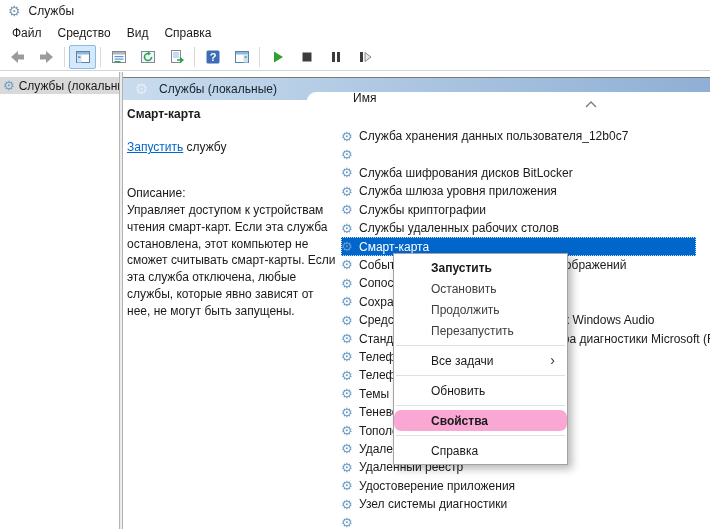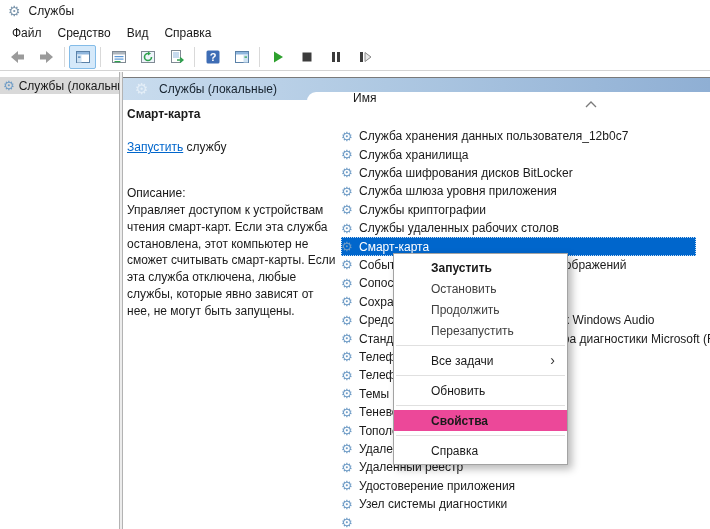--- a/index.html
+++ b/index.html
@@ -44,21 +44,21 @@
   #service-rows{position:absolute;left:218px;top:49px;width:369px;height:403px;overflow:hidden;}
   .svc-row{position:absolute;left:0;height:18.4px;width:369px;display:flex;align-items:center;white-space:nowrap;}
   .svc-row .gear{width:15px;font-size:13px;color:#6f9cc6;line-height:1;margin-right:3px;flex:0 0 auto;}
   .svc-row.selected{background:#0066cc;width:355px;outline:1px dotted #c3ddf5;outline-offset:-1px;overflow:hidden;}
   .svc-row.selected .svc-label{color:#fff;}
   
   #context-menu{position:absolute;left:393px;top:253px;width:175px;background:#fff;border:1px solid #a3a3a3;box-shadow:4px 4px 8px rgba(0,0,0,.28);padding:3px 0;box-sizing:border-box;z-index:10;}
   .cm-item{height:21px;display:flex;align-items:center;padding-left:37px;position:relative;}
   .cm-item.disabled{color:#404040;}
   .cm-item.bold{font-weight:bold;}
-  .cm-item.hl{background:#ec4899;}
+  .cm-item.hl{background:#f9a8d4;border-radius:7px;}
   .cm-arrow{position:absolute;right:12px;top:2px;font-size:14px;color:#333;}
   .cm-sep{height:1px;background:#e0e0e0;margin:4px 2px;}
 </style>
 </head>
 <body>
 
 <div id="screen">
 
   <div id="titlebar">
     <span class="app-gear">⚙</span>
@@ -182,21 +182,20 @@
     <svg id="sort-chevron" width="12" height="7" viewBox="0 0 12 7">
         <polyline points="1,6 6,1 11,6" fill="none" stroke="#7a7a7a" stroke-width="1.3"></polyline>
       </svg>
     <div id="service-rows">
         <div class="svc-row" style="top: 0px;">
           <span class="gear">⚙</span>
           <span class="svc-label">Служба хранения данных пользователя_12b0c7</span>
         </div>
         <div class="svc-row" style="top: 18.4px;">
           <span class="gear">⚙</span>
-          <span class="svc-label">Служба хранилища</span>
         </div>
         <div class="svc-row" style="top: 36.8px;">
           <span class="gear">⚙</span>
           <span class="svc-label">Служба шифрования дисков BitLocker</span>
         </div>
         <div class="svc-row" style="top: 55.2px;">
           <span class="gear">⚙</span>
           <span class="svc-label">Служба шлюза уровня приложения</span>
         </div>
         <div class="svc-row" style="top: 73.6px;">

